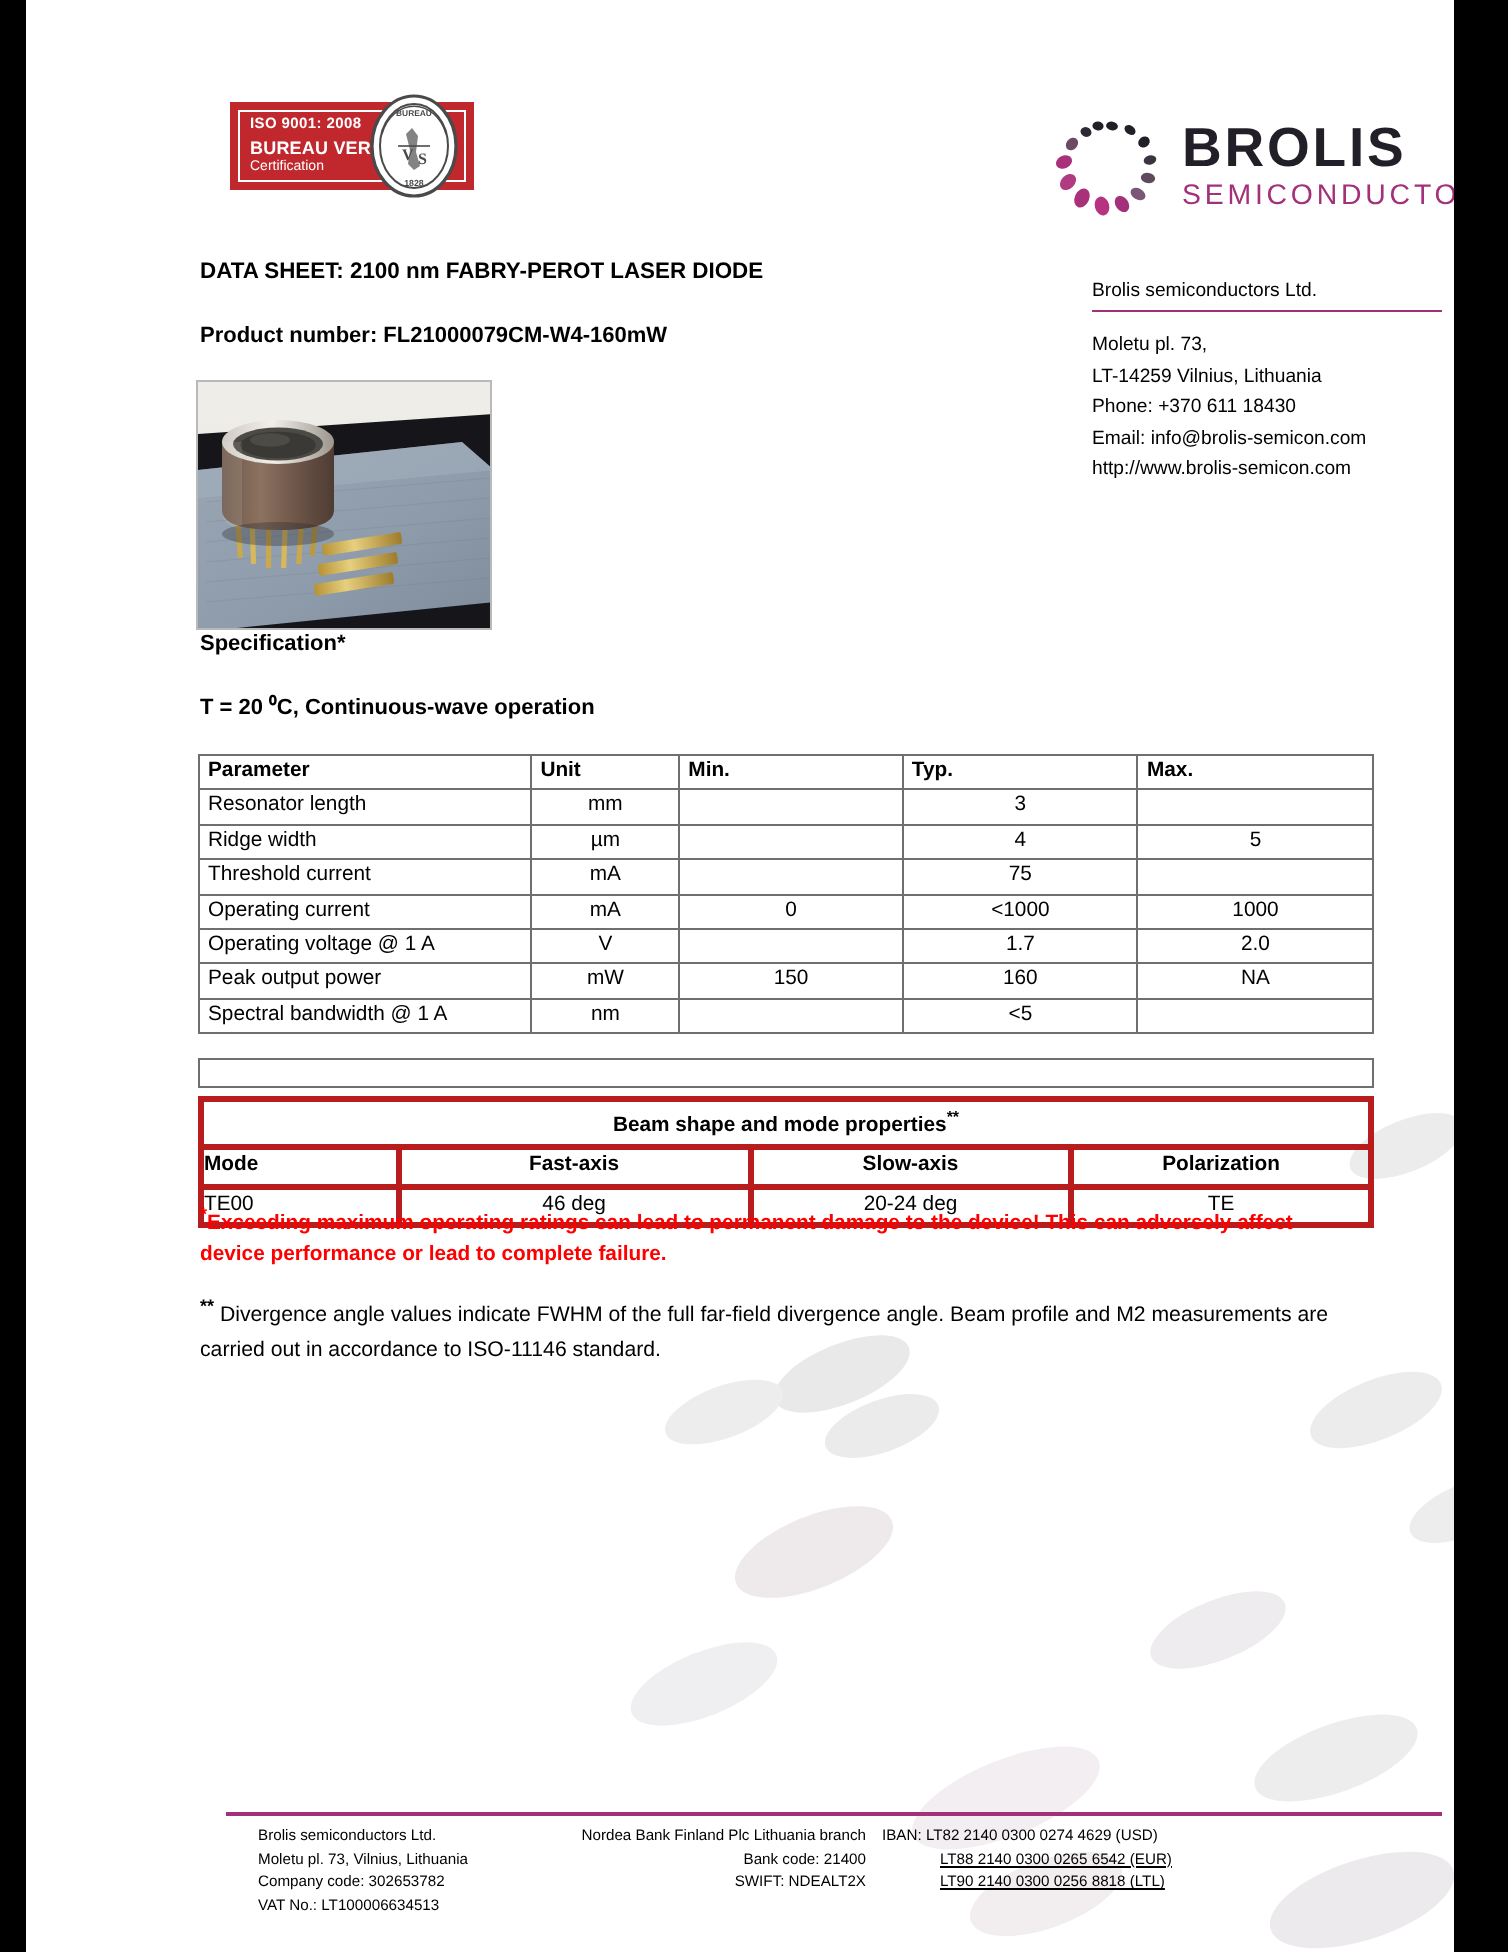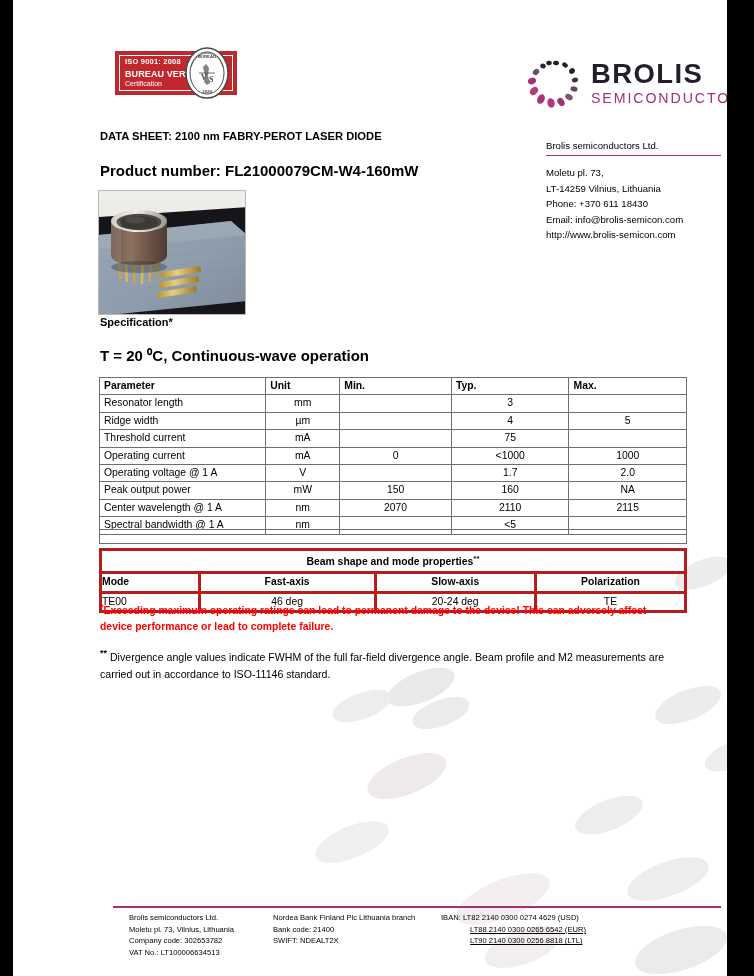--- a/index.html
+++ b/index.html
@@ -137,21 +137,21 @@
     font-size: 11.2px;
     font-weight: bold;
     color: #000000;
     white-space: nowrap;
     z-index: 2;
   }
   #product-number {
     position: absolute;
     left: 87px;
     top: 162px;
-    font-size: 15px;
+    font-size: 11px;
     font-weight: bold;
     color: #000000;
     white-space: nowrap;
     z-index: 2;
     text-align: center;
   }
   
   #contact {
     position: absolute;
     left: 533px;
@@ -196,21 +196,21 @@
     left: 87px;
     top: 316px;
     font-size: 11px;
     font-weight: bold;
     z-index: 2;
   }
   #temp-label {
     position: absolute;
     left: 87px;
     top: 345px;
-    font-size: 15px;
+    font-size: 11px;
     font-weight: bold;
     z-index: 2;
   }
   
   #spec-table {
     position: absolute;
     left: 86px;
     top: 377px;
     width: 588px;
     border-collapse: collapse;
@@ -341,21 +341,21 @@
     position: absolute;
     top: 0;
   }
   .foot-line {
     font-size: 7.6px;
     color: #000000;
     line-height: 11.7px;
     white-space: nowrap;
   }
   #foot-col-1 { left: 16px;  width: 150px; }
-  #foot-col-2 { left: 160px; width: 160px; }
+  #foot-col-2 { left: 160px; width: 160px; text-align: right; }
   #foot-col-3 { left: 328px; width: 270px; }
   .iban-indent { padding-left: 29px; text-decoration: underline; }
 </style>
 </head>
 <body>
 
 <div id="page">
 
   <div id="watermarks">
     <div class="wm" style="left:372px; top:672px; width:72px; height:30px; background:#e9e9e9; transform:rotate(-22deg);"></div>
@@ -546,27 +546,20 @@
         <td class="c-max">2.0</td>
       </tr>
       <tr>
         <td class="c-param">Peak output power</td>
         <td class="c-unit">mW</td>
         <td class="c-min">150</td>
         <td class="c-typ">160</td>
         <td class="c-max">NA</td>
       </tr>
       <tr>
-        <td class="c-param">Center wavelength @ 1 A</td>
-        <td class="c-unit">nm</td>
-        <td class="c-min">2070</td>
-        <td class="c-typ">2110</td>
-        <td class="c-max">2115</td>
-      </tr>
-      <tr>
         <td class="c-param">Spectral bandwidth @ 1 A</td>
         <td class="c-unit">nm</td>
         <td class="c-min"></td>
         <td class="c-typ">&lt;5</td>
         <td class="c-max"></td>
       </tr>
     </tbody>
   </table>
 
   <div id="gap-table"></div>

